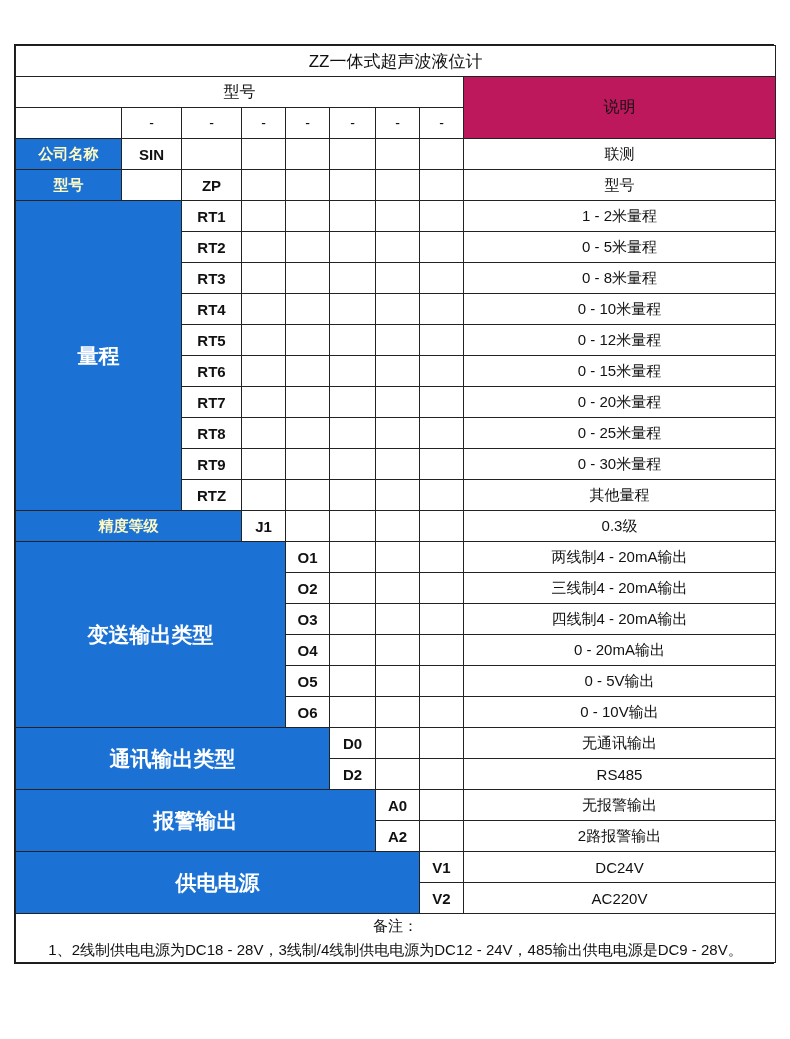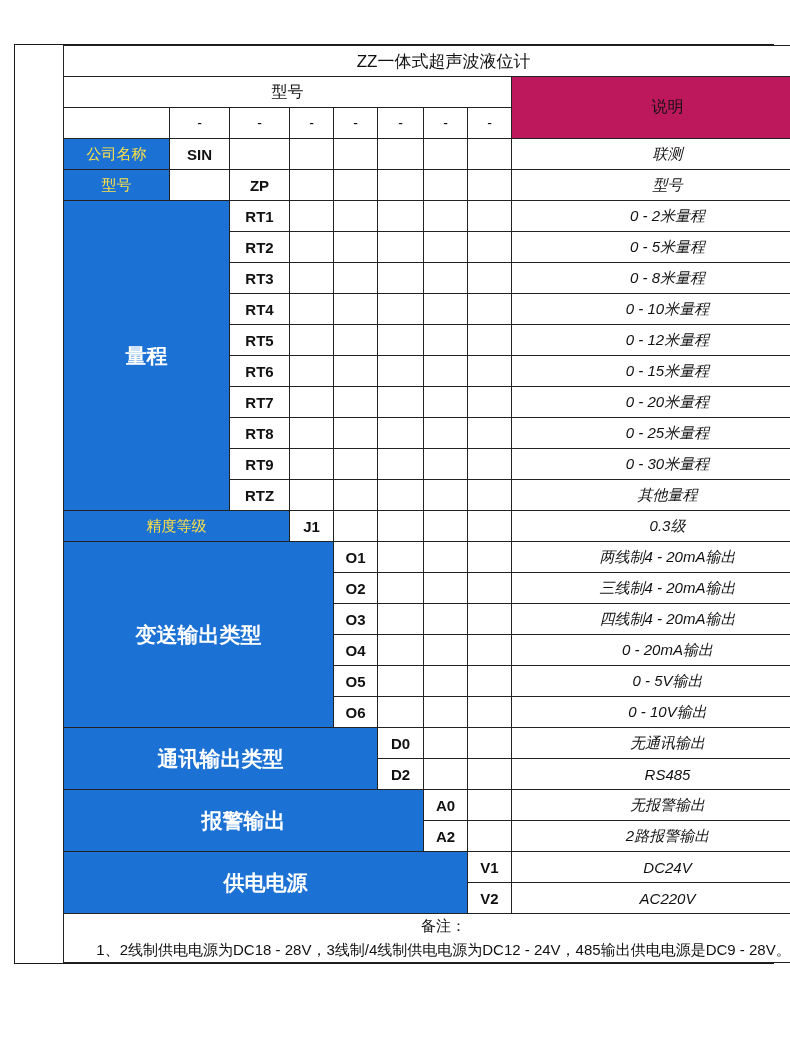--- a/index.html
+++ b/index.html
@@ -14,21 +14,20 @@
     position: relative;
   }
   .sheet {
     position: absolute;
     left: 14px;
     top: 44px;
     width: 760px;
     box-sizing: border-box;
     border: 1px solid #1a1a1a;
     border-collapse: collapse;
-    padding-left: 48px;
   }
   table.spec {
     border-collapse: collapse;
     table-layout: fixed;
     width: 760px;
     font-size: 15px;
     color: #111;
   }
   table.spec td {
     border: 1px solid #222;
@@ -40,22 +39,22 @@
     white-space: nowrap;
   }
   .title-cell {
     font-size: 17px;
     height: 36px;
     background: #ffffff;
     color: #111;
   }
   .blue {
     background: #1b71d4;
-    color: #fde047;
-    font-weight: normal;
+    color: #fef9c3;
+    font-weight: bold;
   }
   .blue-big {
     background: #1b71d4;
     color: #ffffff;
     font-weight: bold;
     font-size: 21px;
   }
   .white {
     background: #ffffff;
     color: #111;
@@ -63,21 +62,20 @@
   .code {
     background: #ffffff;
     color: #111;
     font-size: 15px;
     font-weight: bold;
   }
   .desc {
     background: #ffffff;
     color: #111;
     font-size: 15px;
-    font-style: italic;
   }
   .hdr-model {
     background: #ffffff;
     color: #111;
     font-size: 16px;
   }
   .hdr-desc {
     background: #be185d;
     color: #111;
     font-size: 16px;
@@ -163,21 +161,21 @@
   </tr>
 
   <tr>
     <td class="blue-big" colspan="2" rowspan="10">量程</td>
     <td class="code">RT1</td>
     <td class="white"></td>
     <td class="white"></td>
     <td class="white"></td>
     <td class="white"></td>
     <td class="white"></td>
-    <td class="desc">0 - 2米量程</td>
+    <td class="desc">1 - 2米量程</td>
   </tr>
   <tr>
     <td class="code">RT2</td>
     <td class="white"></td>
     <td class="white"></td>
     <td class="white"></td>
     <td class="white"></td>
     <td class="white"></td>
     <td class="desc">0 - 5米量程</td>
   </tr>

